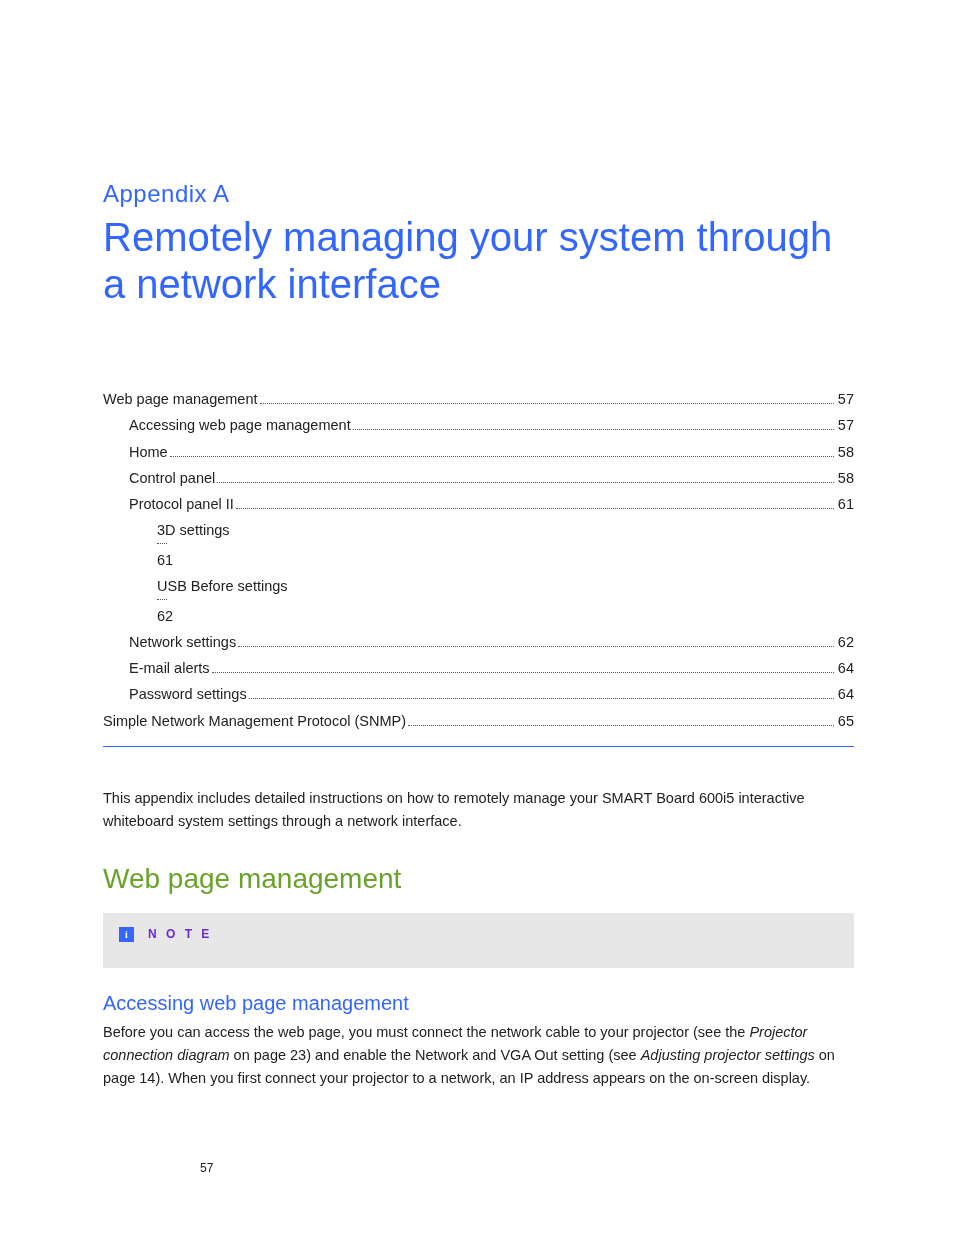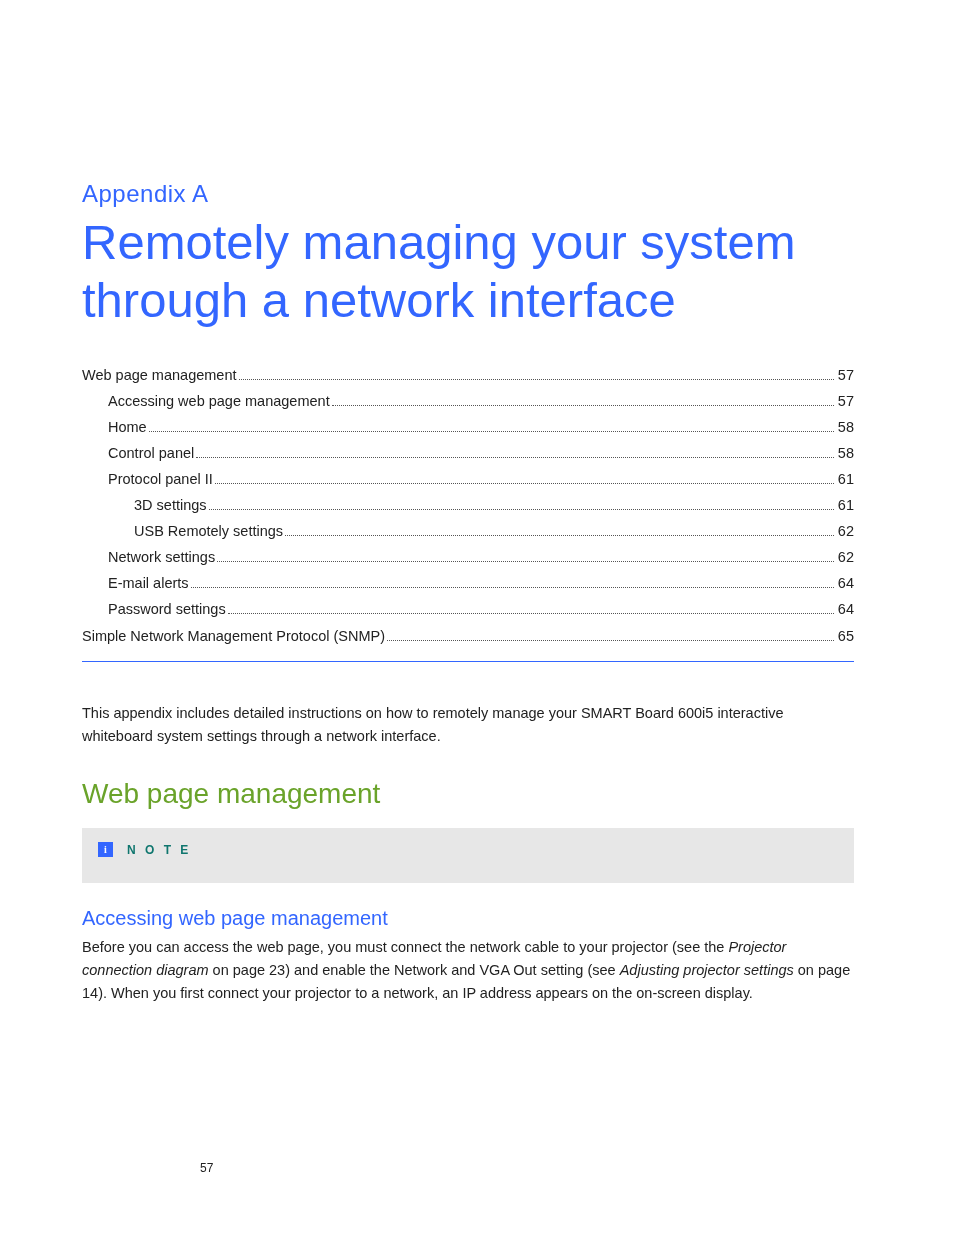--- a/index.html
+++ b/index.html
@@ -7,35 +7,35 @@
     padding: 0;
     background: #ffffff;
     font-family: Arial, Helvetica, sans-serif;
     color: #222;
   }
   .page {
     width: 954px;
     height: 1235px;
     position: relative;
     box-sizing: border-box;
-    padding: 180px 100px 0 82px;
+    padding: 180px 100px 0 103px;
   }
   .appendix-label {
     color: #3366ff;
     font-size: 24px;
     font-weight: 400;
     margin: 0 0 6px 0;
     letter-spacing: 0.5px;
   }
   .appendix-title {
     color: #3366ff;
-    font-size: 49px;
+    font-size: 40px;
     font-weight: 400;
     line-height: 1.18;
-    margin: 0 0 32px 0;
+    margin: 0 0 78px 0;
   }
   .toc {
     font-size: 14.5px;
     line-height: 1.8;
     margin-bottom: 12px;
   }
   .toc-row {
     display: flex;
     align-items: baseline;
     white-space: nowrap;
@@ -46,21 +46,21 @@
   .toc-dots {
     flex: 1 1 auto;
     border-bottom: 1.5px dotted #555;
     margin: 0 4px 3px 2px;
     min-width: 10px;
   }
   .toc-page {
     flex: 0 0 auto;
   }
   .indent-1 { padding-left: 26px; }
-  .indent-2 { padding-left: 52px; }
+  .indent-2 { padding-left: 52px; flex-direction: column; }
   .toc-rule {
     border: none;
     border-top: 1px solid #3366ff;
     margin: 10px 0 40px 0;
   }
   .body-text {
     font-size: 14.5px;
     line-height: 1.6;
     margin: 0 0 18px 0;
   }
@@ -90,21 +90,21 @@
     display: flex;
     align-items: center;
     justify-content: center;
     margin-right: 14px;
     font-family: Georgia, serif;
   }
   .note-label {
     font-size: 12px;
     font-weight: bold;
     letter-spacing: 3px;
-    color: #0f766e;
+    color: #6d28d9;
   }
   .note-text {
     font-size: 14.5px;
     line-height: 1.6;
     margin: 0;
     color: #222;
   }
   .subheading {
     color: #3366ff;
     font-size: 20px;
@@ -155,21 +155,21 @@
         <span class="toc-label">Protocol panel II</span>
         <span class="toc-dots"></span>
         <span class="toc-page"> 61</span>
       </div>
       <div class="toc-row indent-2">
         <span class="toc-label">3D settings</span>
         <span class="toc-dots"></span>
         <span class="toc-page"> 61</span>
       </div>
       <div class="toc-row indent-2">
-        <span class="toc-label">USB Remotely settings</span>
+        <span class="toc-label">USB Before settings</span>
         <span class="toc-dots"></span>
         <span class="toc-page"> 62</span>
       </div>
       <div class="toc-row indent-1">
         <span class="toc-label">Network settings</span>
         <span class="toc-dots"></span>
         <span class="toc-page"> 62</span>
       </div>
       <div class="toc-row indent-1">
         <span class="toc-label">E-mail alerts</span>

